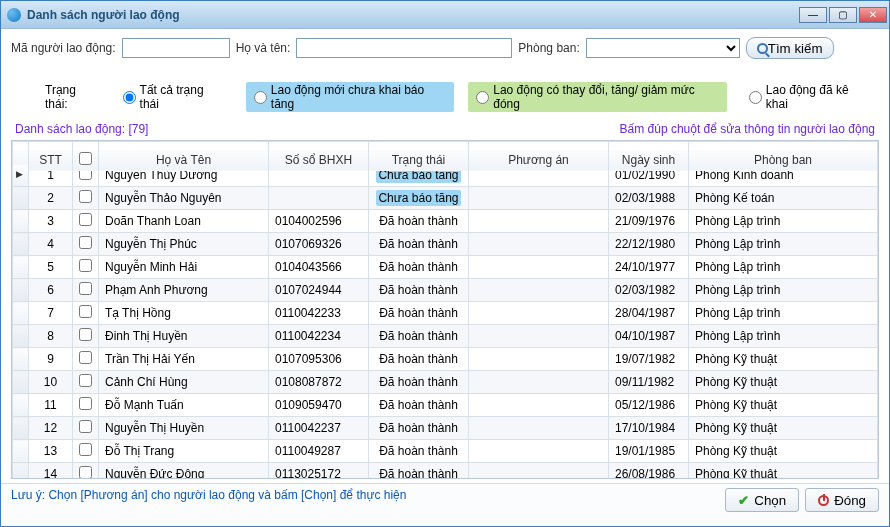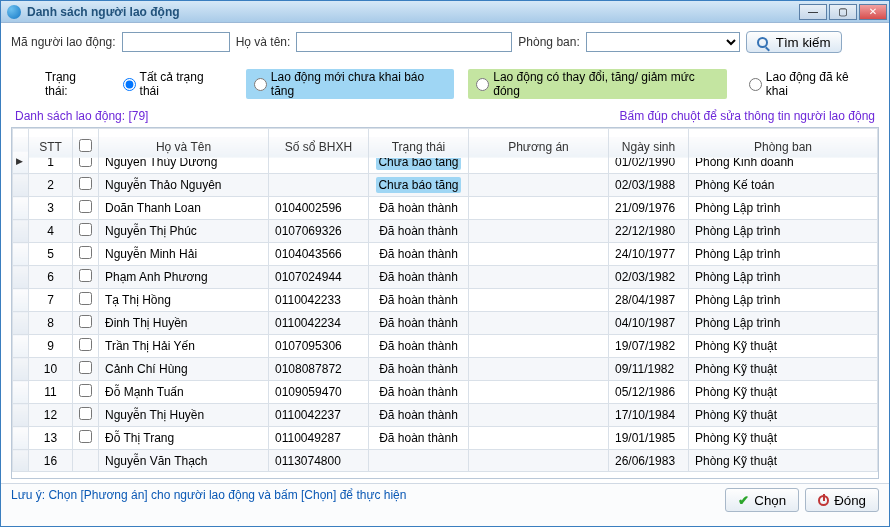--- a/index.html
+++ b/index.html
@@ -11,21 +11,21 @@
     color: #000;
   }
   .window {
     width: 890px;
     height: 527px;
     border: 1px solid #3a7ebf;
     display: flex;
     flex-direction: column;
   }
   .titlebar {
-    height: 22px;
+    height: 28px;
     background: linear-gradient(#d6e8f7, #a9cbe8);
     display: flex;
     align-items: center;
     padding: 0 2px 0 6px;
     border-bottom: 1px solid #9cb8d6;
   }
   .titlebar .app-icon {
     width: 14px; height: 14px;
     border-radius: 50%;
     background: radial-gradient(circle at 30% 30%, #6cc0ef, #1578c6);
@@ -54,41 +54,41 @@
     flex: 1;
     display: flex;
     flex-direction: column;
     padding: 8px 10px 4px 10px;
     overflow: hidden;
   }
   .form-row {
     display: flex;
     align-items: center;
     gap: 6px;
-    margin-bottom: 16px;
+    margin-bottom: 23px;
   }
   .form-row label { color: #333; }
   .text-input {
     border: 1px solid #7e9db9;
     height: 20px;
     padding: 0 4px;
     background: #fff;
     font-family: inherit;
     font-size: 12px;
   }
   .search-btn {
     height: 22px;
     padding: 0 10px;
     border: 1px solid #8ca8c4;
     background: linear-gradient(#fefefe, #dce8f4);
-    border-radius: 4px;
+    border-radius: 9px;
     cursor: pointer;
     display: inline-flex;
     align-items: center;
-    gap: 8px;
+    gap: 0;
   }
   .radio-row {
     display: flex;
     align-items: center;
     gap: 14px;
     padding-left: 34px;
     margin-bottom: 8px;
   }
   .radio-opt {
     display: inline-flex;
@@ -404,20 +404,31 @@
                 <td class="chk"><input type="checkbox" style=""></td>
                 <td class="name">Đỗ Thị Trang</td>
                 <td class="bhxh">0110049287</td>
                 <td class="status"><span class="status-badge ">Đã hoàn thành</span></td>
                 <td class="plan"></td>
                 <td class="dob">19/01/1985</td>
                 <td class="dept">Phòng Kỹ thuật</td>
               </tr>
               <tr class="alt">
                 <td class="row-handle"></td>
+                <td class="stt">14</td>
+                <td class="chk"><input type="checkbox" style=""></td>
+                <td class="name">Nguyễn Đức Đông</td>
+                <td class="bhxh">0113025172</td>
+                <td class="status"><span class="status-badge ">Đã hoàn thành</span></td>
+                <td class="plan"></td>
+                <td class="dob">26/08/1986</td>
+                <td class="dept">Phòng Kỹ thuật</td>
+              </tr>
+              <tr class="alt">
+                <td class="row-handle"></td>
                 <td class="stt">16</td>
                 <td class="chk"></td>
                 <td class="name">Nguyễn Văn Thạch</td>
                 <td class="bhxh">0113074800</td>
                 <td class="status"></td>
                 <td class="plan"></td>
                 <td class="dob">26/06/1983</td>
                 <td class="dept">Phòng Kỹ thuật</td>
               </tr>
             </tbody>

